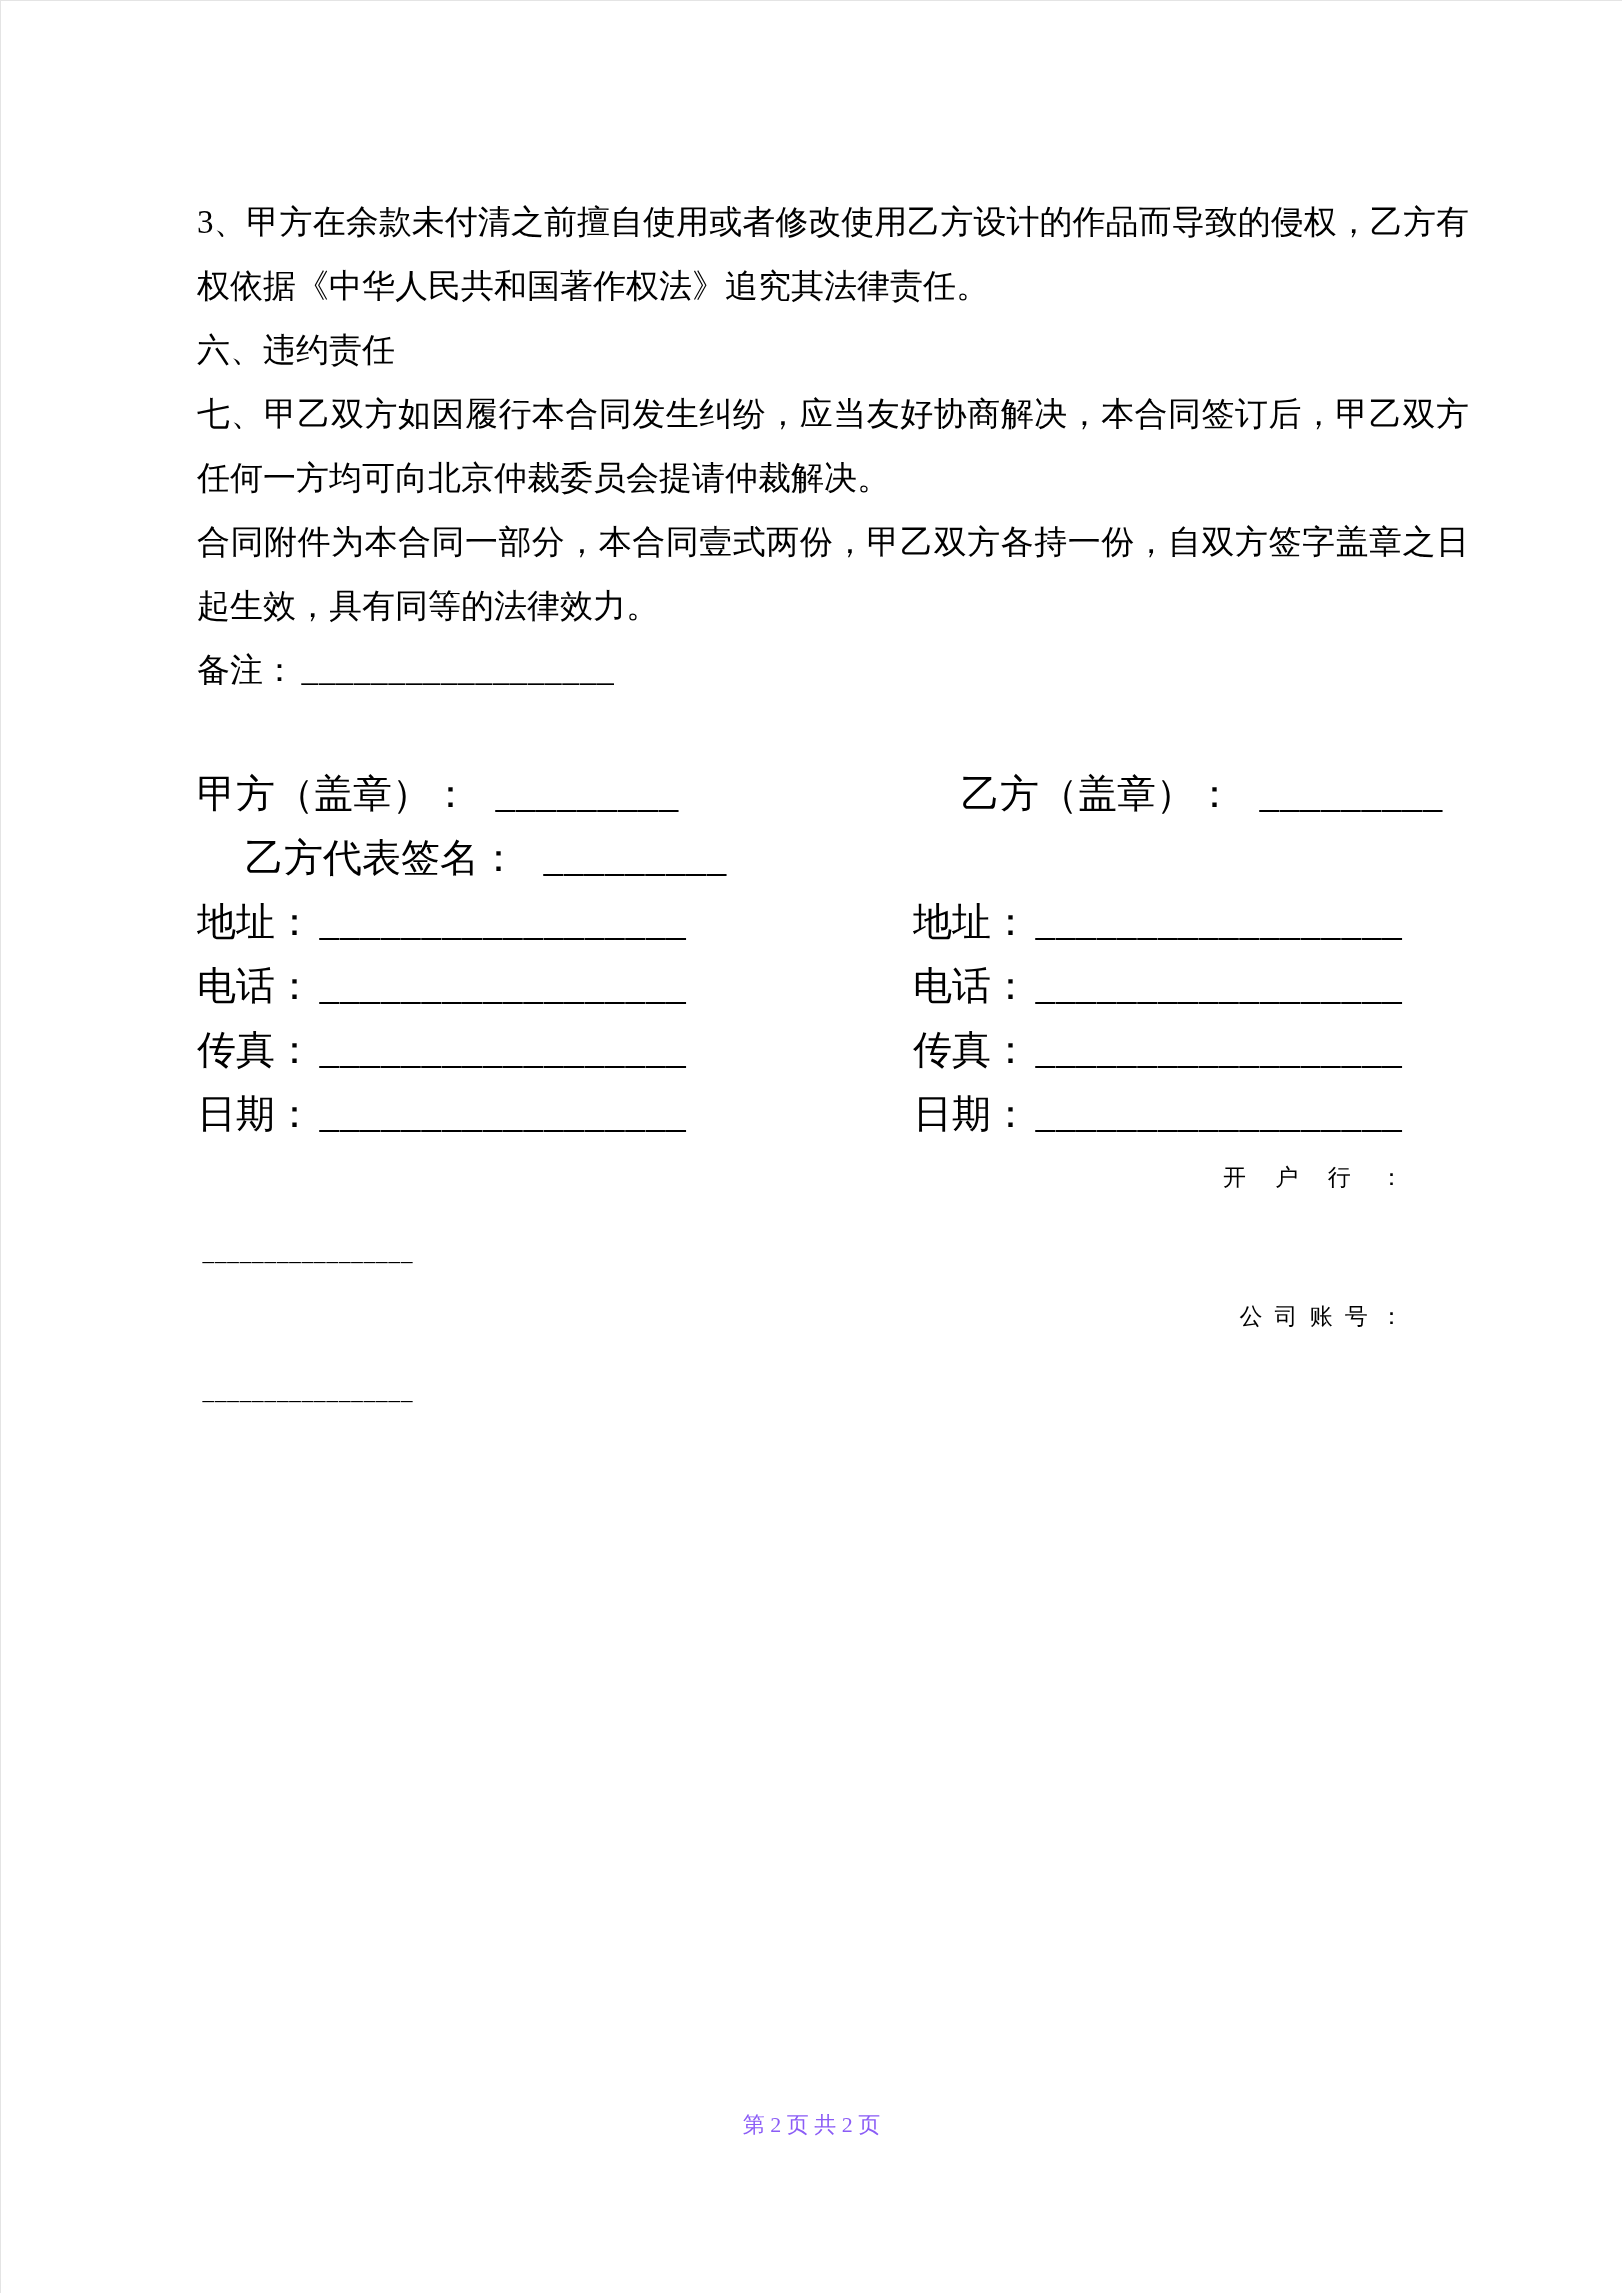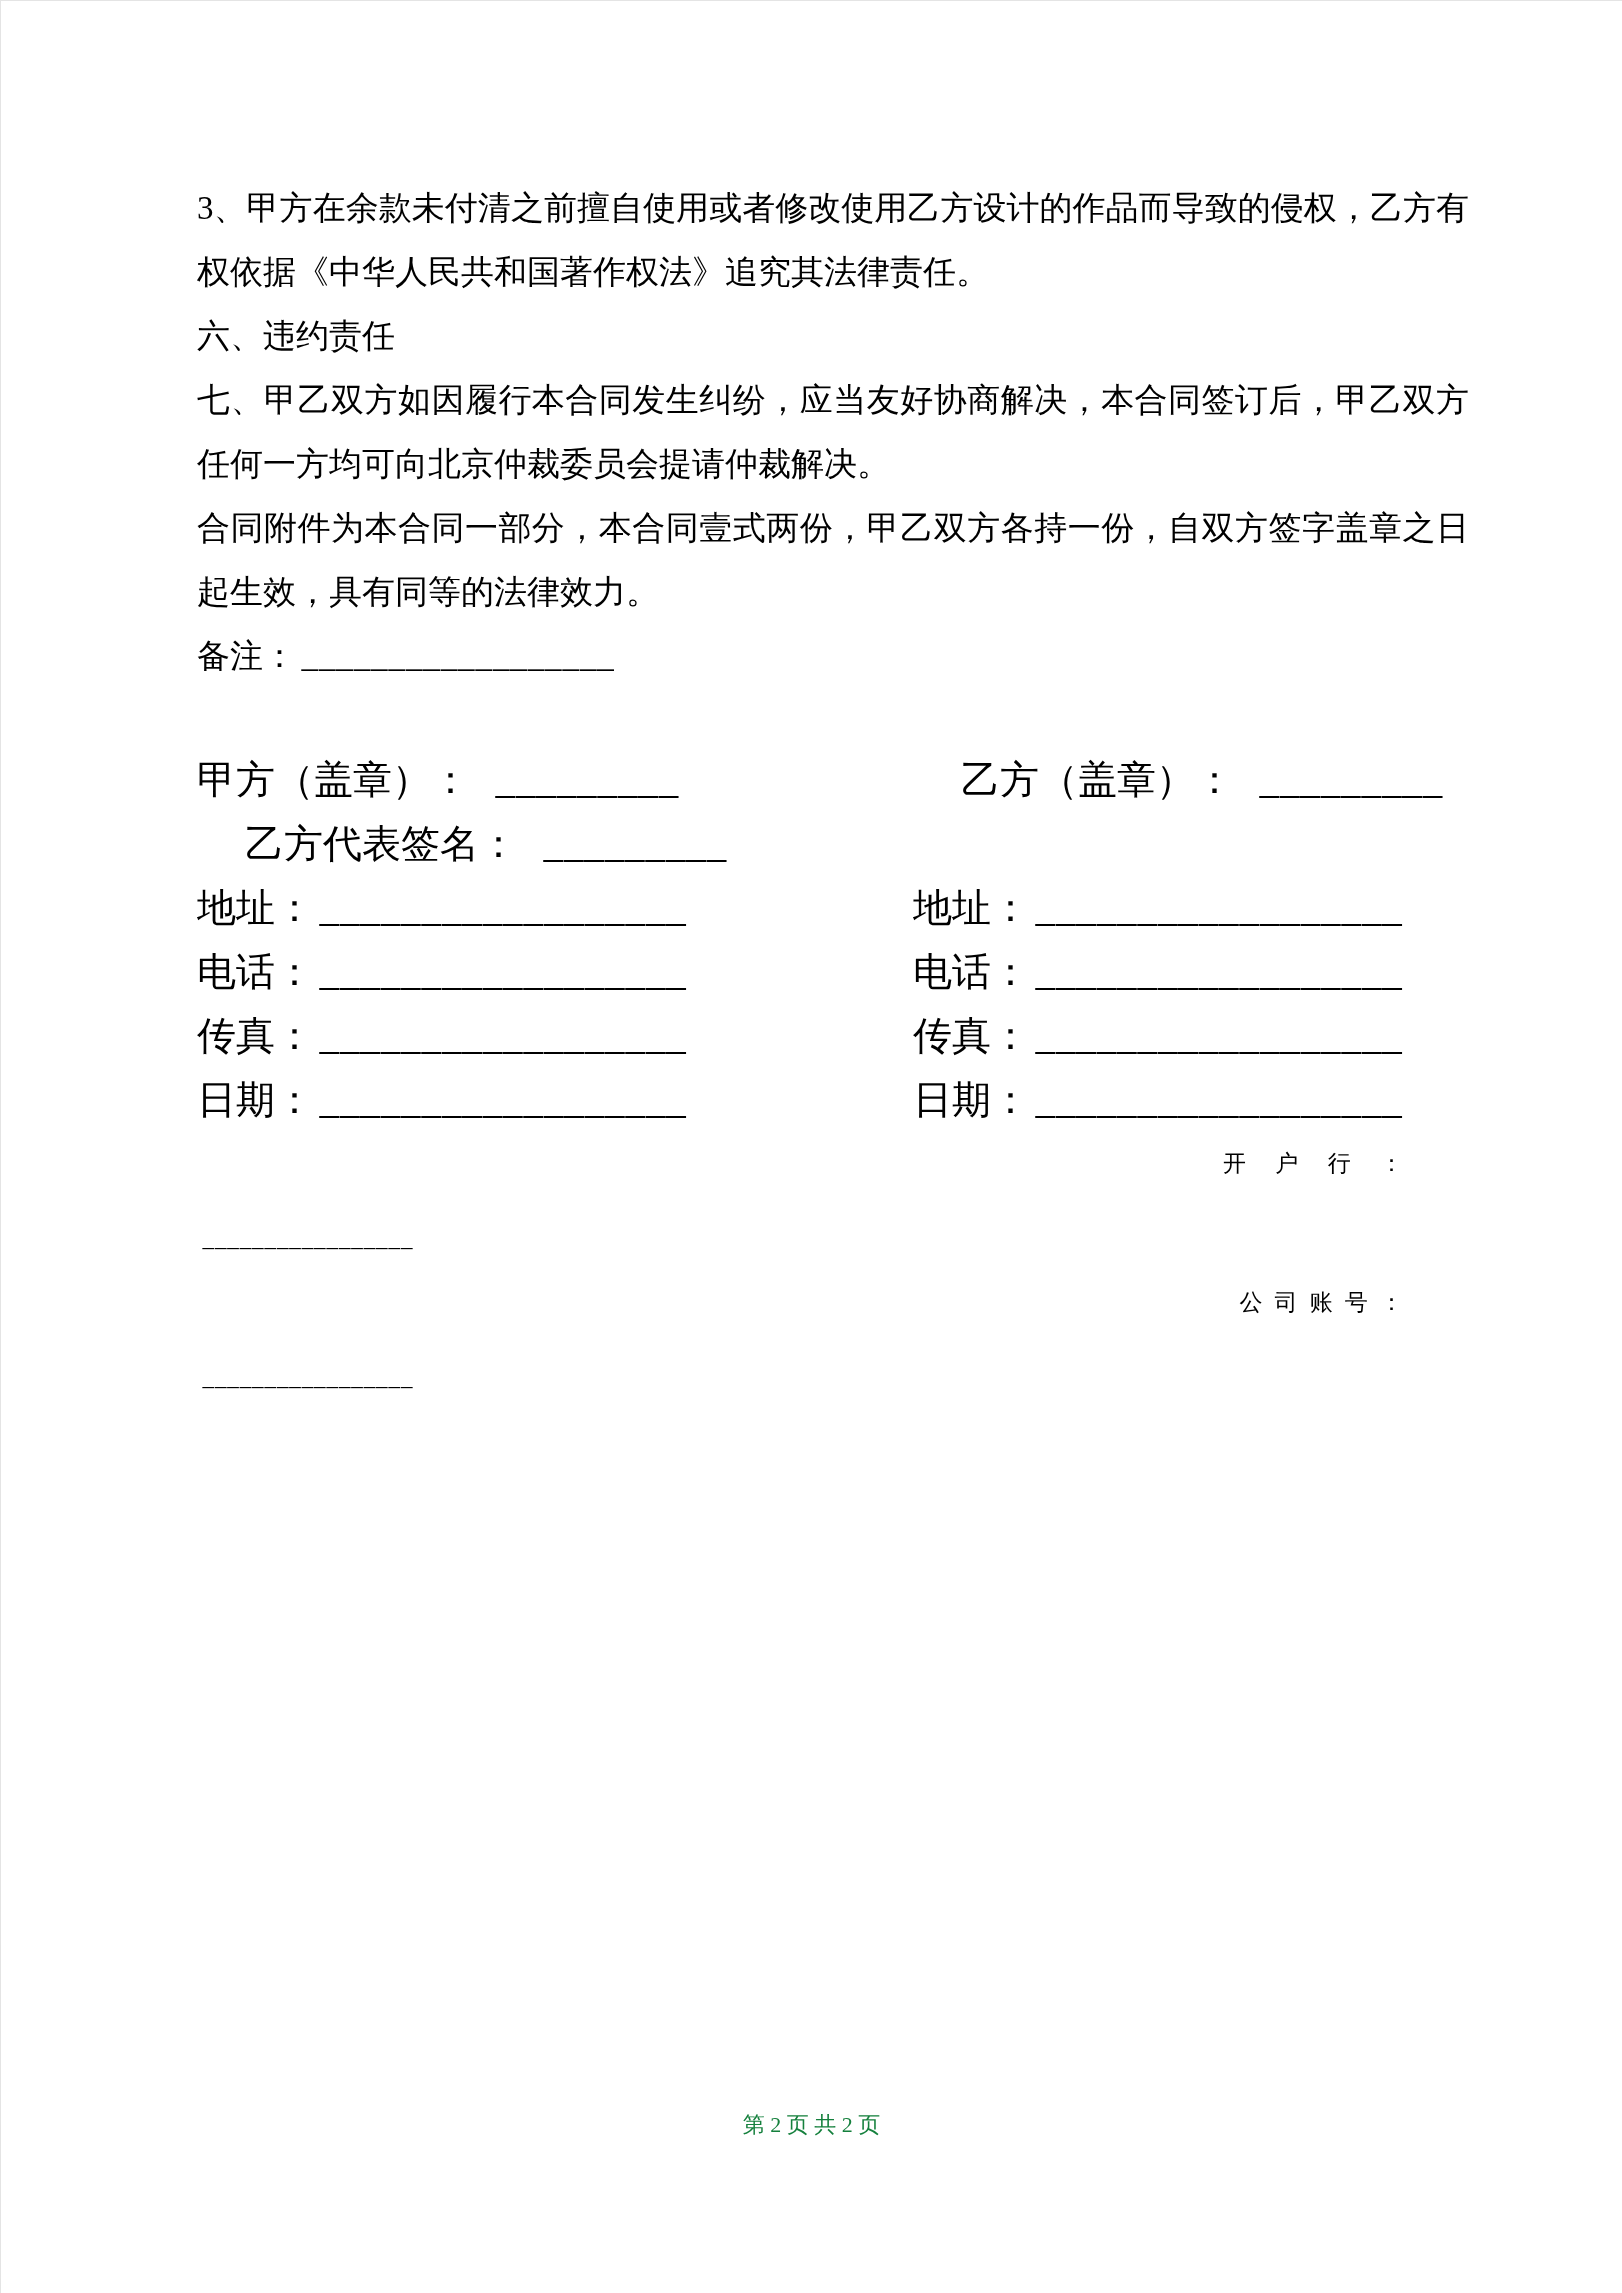--- a/index.html
+++ b/index.html
@@ -19,21 +19,21 @@
     position: absolute;
     inset: 0;
     border: 0.9px solid #e4e4e4;
     box-sizing: border-box;
     background: #ffffff;
   }
   .content {
     position: absolute;
     left: 196px;
     right: 153px;
-    top: 175px;
+    top: 189px;
   }
   .para {
     font-size: 33px;
     line-height: 64px;
     text-align: justify;
     margin: 0;
     word-break: break-all;
   }
   .blank {
     margin-left: 5.5px;
@@ -79,21 +79,21 @@
     margin-top: 11px;
   }
   .footer {
     position: absolute;
     top: 2106px;
     left: 0;
     width: 100%;
     text-align: center;
     font-size: 22px;
     line-height: 36px;
-    color: #15803d;
+    color: #8b5cf6;
   }
 </style>
 </head>
 <body>
 
 <div class="page">
   <div class="content">
 
     <p class="para">3、甲方在余款未付清之前擅自使用或者修改使用乙方设计的作品而导致的侵权，乙方有权依据《中华人民共和国著作权法》追究其法律责任。</p>
     <p class="para">六、违约责任</p>

